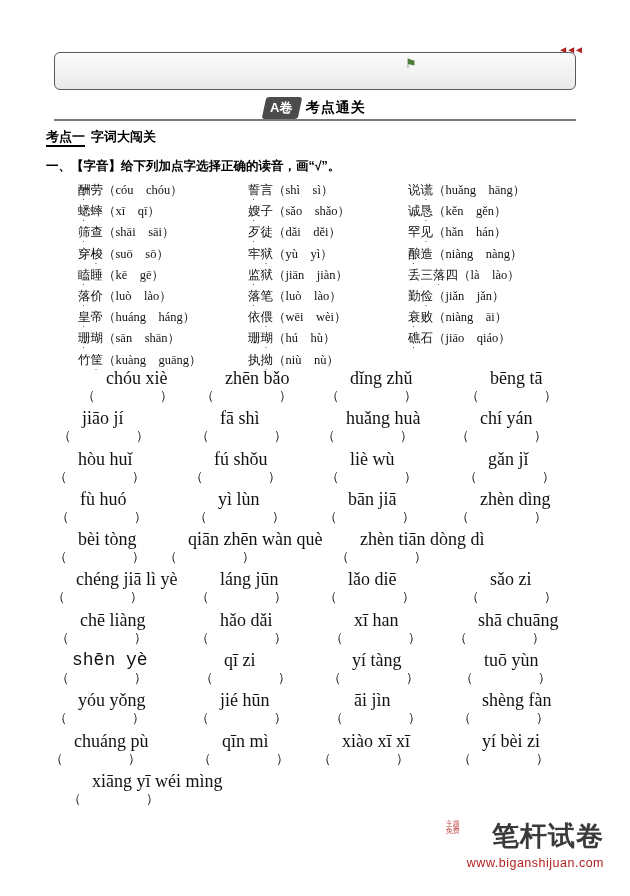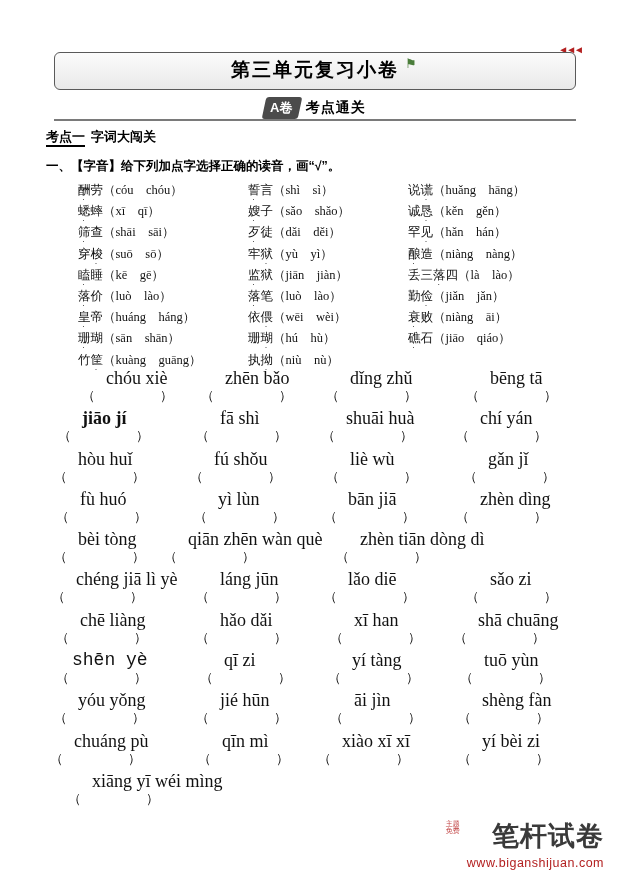--- a/index.html
+++ b/index.html
@@ -221,21 +221,20 @@
 </style>
 </head>
 <body>
 
 <div class="page">
 
   <div class="top-note">仅限师生打印使用</div>
   <div class="corner-marks">◄◄◄</div>
 
   <div class="title-box"></div>
-  <div class="title-text">第三单元复习小卷</div>
   <div class="title-flag">⚑</div>
 
   <div class="section-band"></div>
   <div class="section-label">
     <span class="badge-a"><span>A卷</span></span><span class="section-title">考点通关</span>
   </div>
 
   <div class="kaodian">
     <span class="kd-num">考点一</span><span>字词大闯关</span>
   </div>
@@ -294,25 +293,25 @@
         <div class="wpy" style="left: 36px;">chóu xiè</div>
         <div class="wpar" style="left: 12px;">（　　　　　）</div>
         <div class="wpy" style="left: 155px;">zhēn bǎo</div>
         <div class="wpar" style="left: 131px;">（　　　　　）</div>
         <div class="wpy" style="left: 280px;">dǐng zhǔ</div>
         <div class="wpar" style="left: 256px;">（　　　　　）</div>
         <div class="wpy" style="left: 420px;">bēng tā</div>
         <div class="wpar" style="left: 396px;">（　　　　　）</div>
       </div>
       <div class="wrow">
-        <div class="wpy" style="left: 12px; font-weight: bold;">jiāo jí</div>
+        <div class="wpy" style="left: 12px;">jiāo jí</div>
         <div class="wpar" style="left: -12px;">（　　　　　）</div>
         <div class="wpy" style="left: 150px;">fā shì</div>
         <div class="wpar" style="left: 126px;">（　　　　　）</div>
-        <div class="wpy" style="left: 276px;">shuāi huà</div>
+        <div class="wpy" style="left: 276px;">huǎng huà</div>
         <div class="wpar" style="left: 252px;">（　　　　　）</div>
         <div class="wpy" style="left: 410px;">chí yán</div>
         <div class="wpar" style="left: 386px;">（　　　　　）</div>
       </div>
       <div class="wrow">
         <div class="wpy" style="left: 8px;">hòu huǐ</div>
         <div class="wpar" style="left: -16px;">（　　　　　）</div>
         <div class="wpy" style="left: 144px;">fú shǒu</div>
         <div class="wpar" style="left: 120px;">（　　　　　）</div>
         <div class="wpy" style="left: 280px;">liè wù</div>

